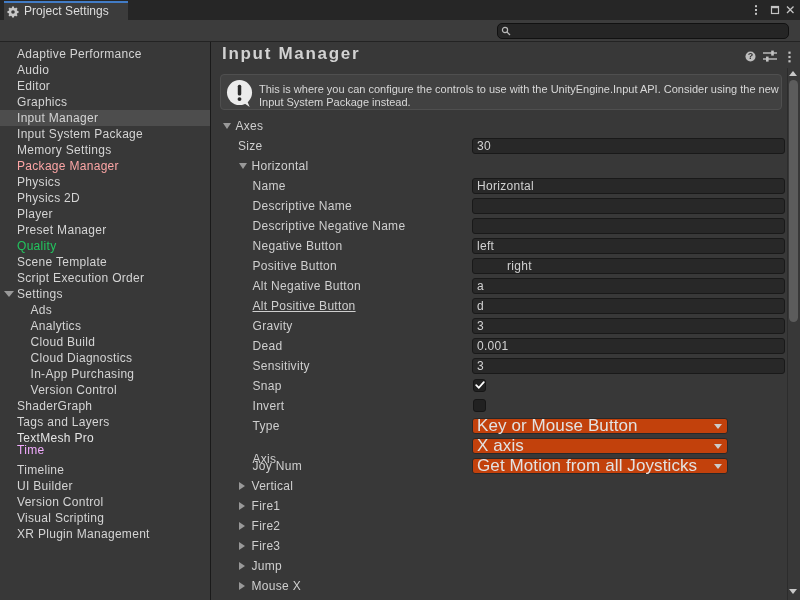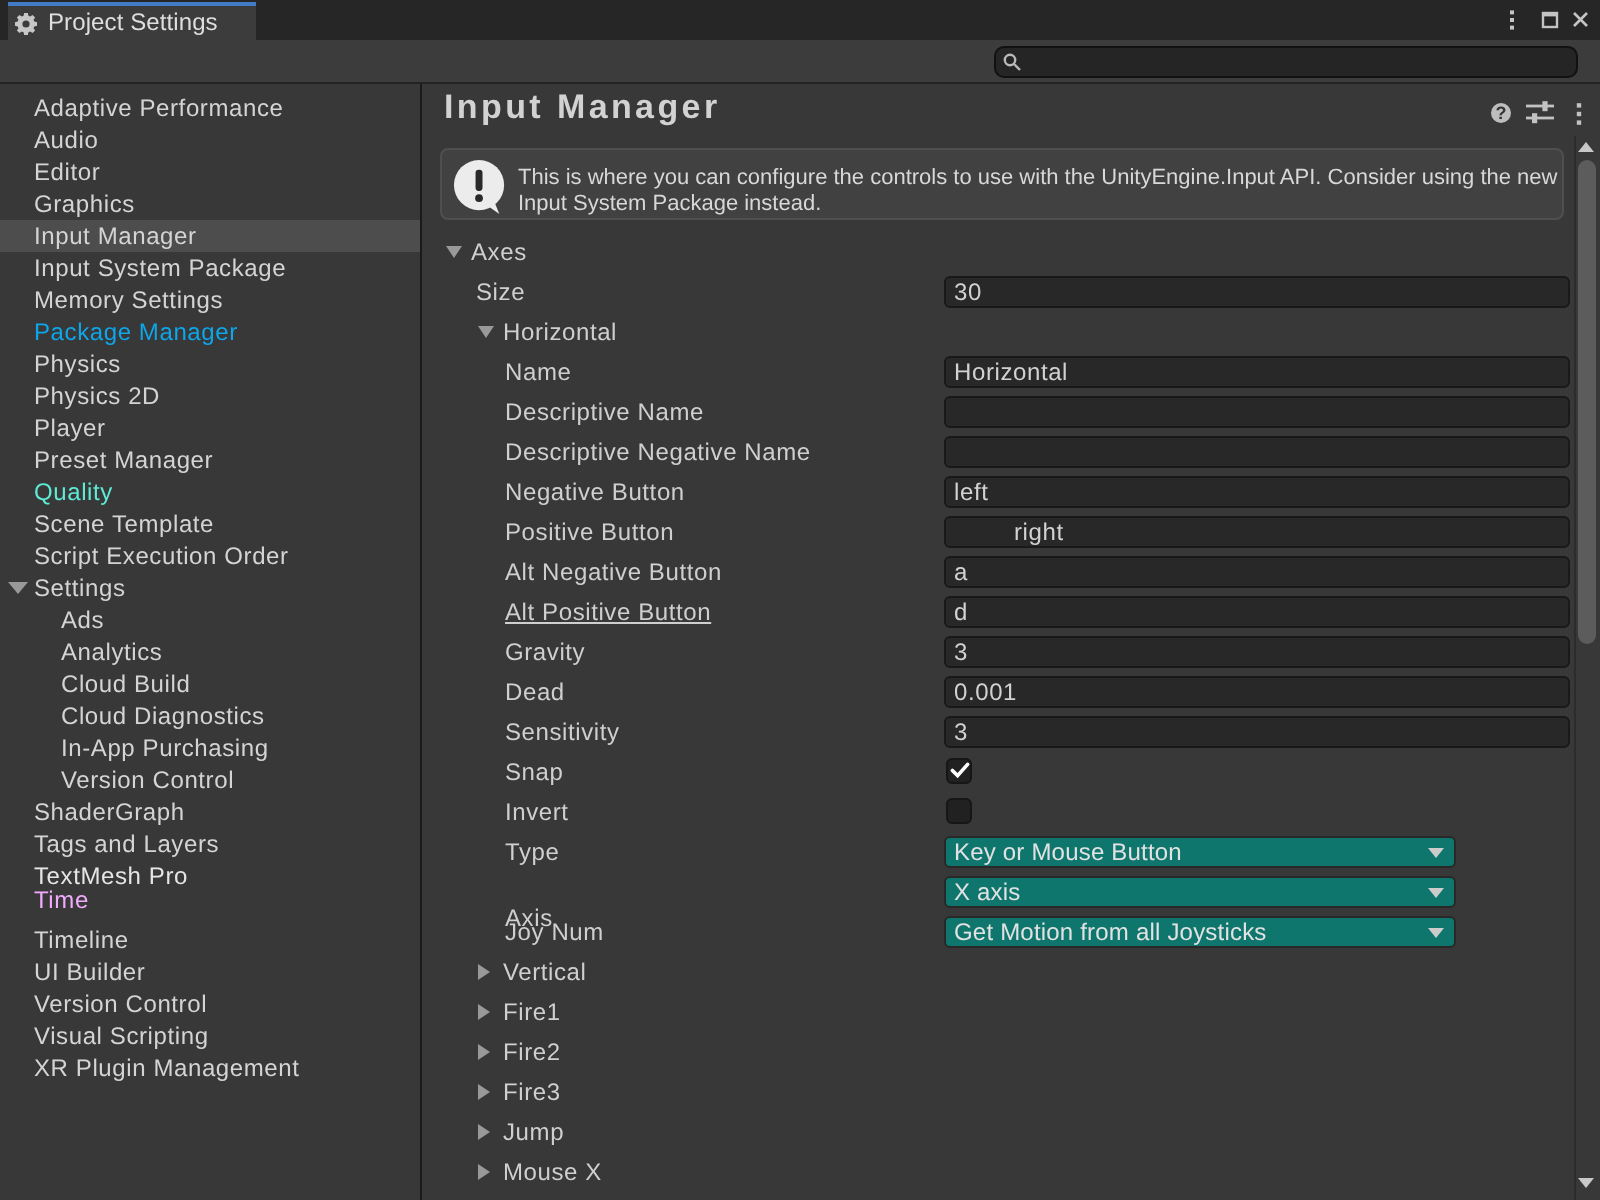--- a/index.html
+++ b/index.html
@@ -2,21 +2,21 @@
 <html><head><meta charset="utf-8">
 <style>
 * { margin:0; padding:0; box-sizing:border-box; }
 html,body { width:800px; height:600px; overflow:hidden; }
 body { background:#383838; font-family:"Liberation Sans", sans-serif; position:relative; }
 .abs { position:absolute; }
 .txt { position:absolute; font-size:12px; letter-spacing:0.3px; color:#cfcfcf; height:16px; line-height:16px; white-space:nowrap; }
 .tri-open { position:absolute; width:0; height:0; border-left:4.5px solid transparent; border-right:4.5px solid transparent; border-top:6px solid #999; }
 .tri-closed { position:absolute; width:0; height:0; border-top:4.5px solid transparent; border-bottom:4.5px solid transparent; border-left:6.5px solid #999; }
 .tf { position:absolute; left:472px; width:313px; height:16px; background:#282828; border:1px solid #191919; border-radius:3px; font-size:12px; letter-spacing:0.3px; color:#d2d2d2; line-height:14px; padding-left:4px; }
-.dd { position:absolute; left:472px; width:256px; height:16px; background:#0f766e; border:1px solid #282828; border-radius:3px; font-size:12px; letter-spacing:0.1px; color:#e2e2e2; line-height:14px; padding-left:4px; }
+.dd { position:absolute; left:472px; width:256px; height:16px; background:#c2410c; border:1px solid #282828; border-radius:3px; font-size:17px; letter-spacing:0.1px; color:#e2e2e2; line-height:14px; padding-left:4px; }
 .dd:after { content:""; position:absolute; right:5px; top:5px; width:0; height:0; border-left:4.5px solid transparent; border-right:4.5px solid transparent; border-top:5px solid #cccccc; }
 .cb { position:absolute; left:473px; width:13px; height:13px; background:#212121; border:1px solid #161616; border-radius:3px; }
 </style></head>
 <body>
 <div class="abs" style="left:0;top:0;width:800px;height:20px;background:#262626;"></div>
 <div class="abs" style="left:4px;top:1px;width:124px;height:19px;background:#3c3c3c;border-top:2.4px solid #427cc6;"></div>
 <svg class="abs" style="left:7px;top:5.5px" width="12" height="12" viewBox="0 0 24 24">
 <path fill="#c7c7c7" fill-rule="evenodd" d="M9.58 3.75 L10.16 0.95 L13.84 0.95 L14.42 3.75 L16.13 4.45 L18.51 2.89 L21.11 5.49 L19.55 7.87 L20.25 9.58 L23.05 10.16 L23.05 13.84 L20.25 14.42 L19.55 16.13 L21.11 18.51 L18.51 21.11 L16.13 19.55 L14.42 20.25 L13.84 23.05 L10.16 23.05 L9.58 20.25 L7.87 19.55 L5.49 21.11 L2.89 18.51 L4.45 16.13 L3.75 14.42 L0.95 13.84 L0.95 10.16 L3.75 9.58 L4.45 7.87 L2.89 5.49 L5.49 2.89 L7.87 4.45 Z M15.6 12 A3.6 3.6 0 1 0 8.4 12 A3.6 3.6 0 1 0 15.6 12 Z"></path>
 </svg>
 <div class="txt" style="left:24px;top:3px;letter-spacing:0.05px;color:#dedede;">Project Settings</div>
@@ -37,26 +37,26 @@
 <div class="abs" style="left:0;top:42px;width:210px;height:558px;background:#383838;"></div>
 <div class="abs" style="left:210px;top:42px;width:1px;height:558px;background:#1a1a1a;"></div>
 <div class="txt" style="left:17px;top:46px;color:#d4d4d4;">Adaptive Performance</div>
 <div class="txt" style="left:17px;top:62px;color:#d4d4d4;">Audio</div>
 <div class="txt" style="left:17px;top:78px;color:#d4d4d4;">Editor</div>
 <div class="txt" style="left:17px;top:94px;color:#d4d4d4;">Graphics</div>
 <div class="abs" style="left:0;top:110px;width:210px;height:16px;background:#4d4d4d;"></div>
 <div class="txt" style="left:17px;top:110px;color:#d4d4d4;">Input Manager</div>
 <div class="txt" style="left:17px;top:126px;color:#d4d4d4;">Input System Package</div>
 <div class="txt" style="left:17px;top:142px;color:#d4d4d4;">Memory Settings</div>
-<div class="txt" style="left:17px;top:158px;color:#0ea5e9;">Package Manager</div>
+<div class="txt" style="left:17px;top:158px;color:#fca5a5;">Package Manager</div>
 <div class="txt" style="left:17px;top:174px;color:#d4d4d4;">Physics</div>
 <div class="txt" style="left:17px;top:190px;color:#d4d4d4;">Physics 2D</div>
 <div class="txt" style="left:17px;top:206px;color:#d4d4d4;">Player</div>
 <div class="txt" style="left:17px;top:222px;color:#d4d4d4;">Preset Manager</div>
-<div class="txt" style="left:17px;top:238px;color:#5eead4;">Quality</div>
+<div class="txt" style="left:17px;top:238px;color:#22c55e;">Quality</div>
 <div class="txt" style="left:17px;top:254px;color:#d4d4d4;">Scene Template</div>
 <div class="txt" style="left:17px;top:270px;color:#d4d4d4;">Script Execution Order</div>
 <div class="tri-open" style="left:3.5px;top:291px;border-left-width:5px;border-right-width:5px;border-top-width:6.5px;"></div>
 <div class="txt" style="left:17px;top:286px;color:#d4d4d4;">Settings</div>
 <div class="txt" style="left:30.5px;top:302px;color:#d4d4d4;">Ads</div>
 <div class="txt" style="left:30.5px;top:318px;color:#d4d4d4;">Analytics</div>
 <div class="txt" style="left:30.5px;top:334px;color:#d4d4d4;">Cloud Build</div>
 <div class="txt" style="left:30.5px;top:350px;color:#d4d4d4;">Cloud Diagnostics</div>
 <div class="txt" style="left:30.5px;top:366px;color:#d4d4d4;">In-App Purchasing</div>
 <div class="txt" style="left:30.5px;top:382px;color:#d4d4d4;">Version Control</div>

